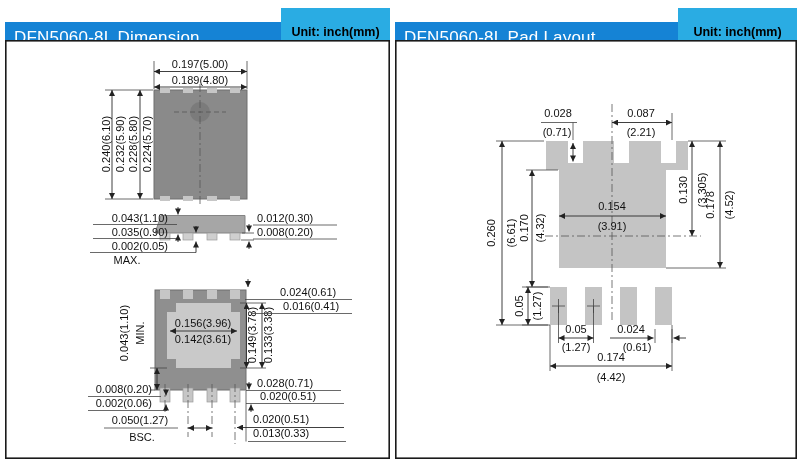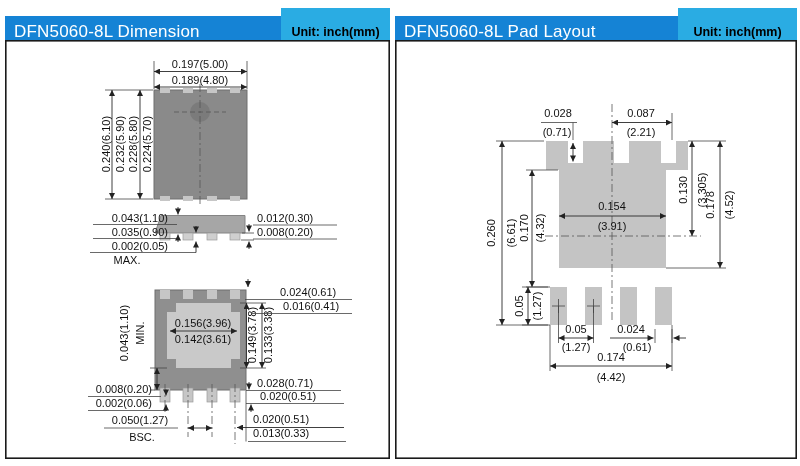--- a/index.html
+++ b/index.html
@@ -1,18 +1,18 @@
 <!DOCTYPE html>
 <html><head>
 <meta charset="utf-8">
 <style>
   html,body{margin:0;padding:0;background:#ffffff;}
   .page{position:relative;width:800px;height:466px;background:#fff;overflow:hidden;
         font-family:"Liberation Sans",sans-serif;}
-  .panel-header{position:absolute;top:16px;height:32px;display:flex;align-items:center;}
+  .panel-header{position:absolute;top:22px;height:32px;display:flex;align-items:center;}
   .panel-title{color:#fff;font-size:17px;font-weight:500;padding-left:9px;letter-spacing:.2px;}
   .unit-box{position:absolute;top:8px;height:47px;display:flex;align-items:center;justify-content:center;
             font-size:12.5px;font-weight:bold;color:#000;}
   svg{position:absolute;display:block;}
   svg text{font-family:"Liberation Sans",sans-serif;font-size:11px;fill:#111;}
   .tm{text-anchor:middle;} .te{text-anchor:end;}
   .pframe{fill:#fff;stroke:#1a1a1a;stroke-width:1.6;}
   .dim{stroke:#2a2a2a;stroke-width:0.9;fill:none;}
   .ext{stroke:#444;stroke-width:0.8;fill:none;}
   .cl{stroke:#555;stroke-width:0.8;stroke-dasharray:8 3 2 3;fill:none;}

